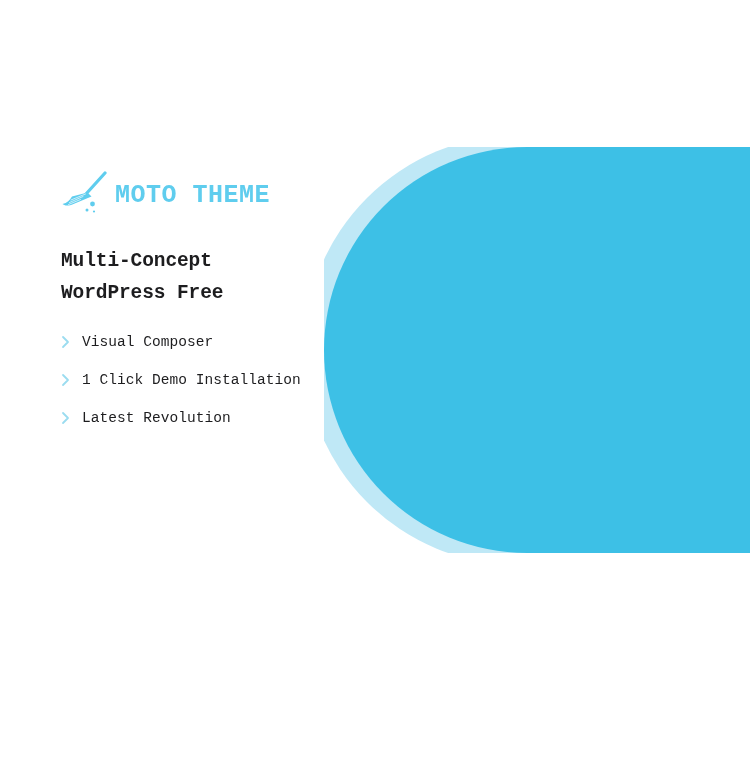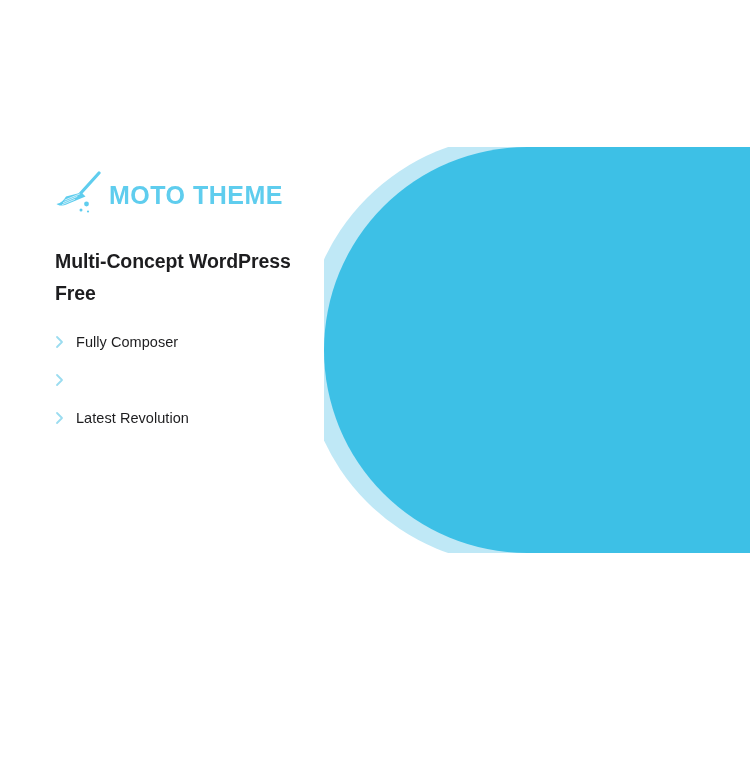--- a/index.html
+++ b/index.html
@@ -50,23 +50,24 @@
     background: #bfe8f6;
     border-top-left-radius: 215px 215px;
     border-bottom-left-radius: 215px 215px;
     z-index: 0;
   }
   .blue-fill { z-index: 1; }
 
   
   .left-col {
     position: absolute;
-    left: 55px;
+    left: 61px;
     top: 168px;
     width: 285px;
+    font-family: Liberation Mono, monospace;
   }
 
   .logo-row {
     display: flex;
     align-items: center;
     gap: 4px;
     height: 54px;
   }
   .logo-mark {
     width: 50px;
@@ -524,28 +525,29 @@
 
     <div class="headline">Multi-Concept WordPress Free</div>
 
     <ul class="feature-list">
       <li class="feature-item">
         <span class="chev">
           <svg width="10" height="14" viewBox="0 0 10 14">
               <path d="M2 2 L7 7 L2 12" stroke="#9bdcf0" stroke-width="1.8" fill="none" stroke-linecap="round" stroke-linejoin="round"></path>
             </svg>
         </span>
-        <span class="feature-label">Fully Composer</span>
+        <span class="feature-label">Visual Composer</span>
       </li>
       <li class="feature-item">
         <span class="chev">
           <svg width="10" height="14" viewBox="0 0 10 14">
               <path d="M2 2 L7 7 L2 12" stroke="#9bdcf0" stroke-width="1.8" fill="none" stroke-linecap="round" stroke-linejoin="round"></path>
             </svg>
         </span>
+        <span class="feature-label">1 Click Demo Installation</span>
       </li>
       <li class="feature-item">
         <span class="chev">
           <svg width="10" height="14" viewBox="0 0 10 14">
               <path d="M2 2 L7 7 L2 12" stroke="#9bdcf0" stroke-width="1.8" fill="none" stroke-linecap="round" stroke-linejoin="round"></path>
             </svg>
         </span>
         <span class="feature-label">Latest Revolution</span>
       </li>
     </ul>

